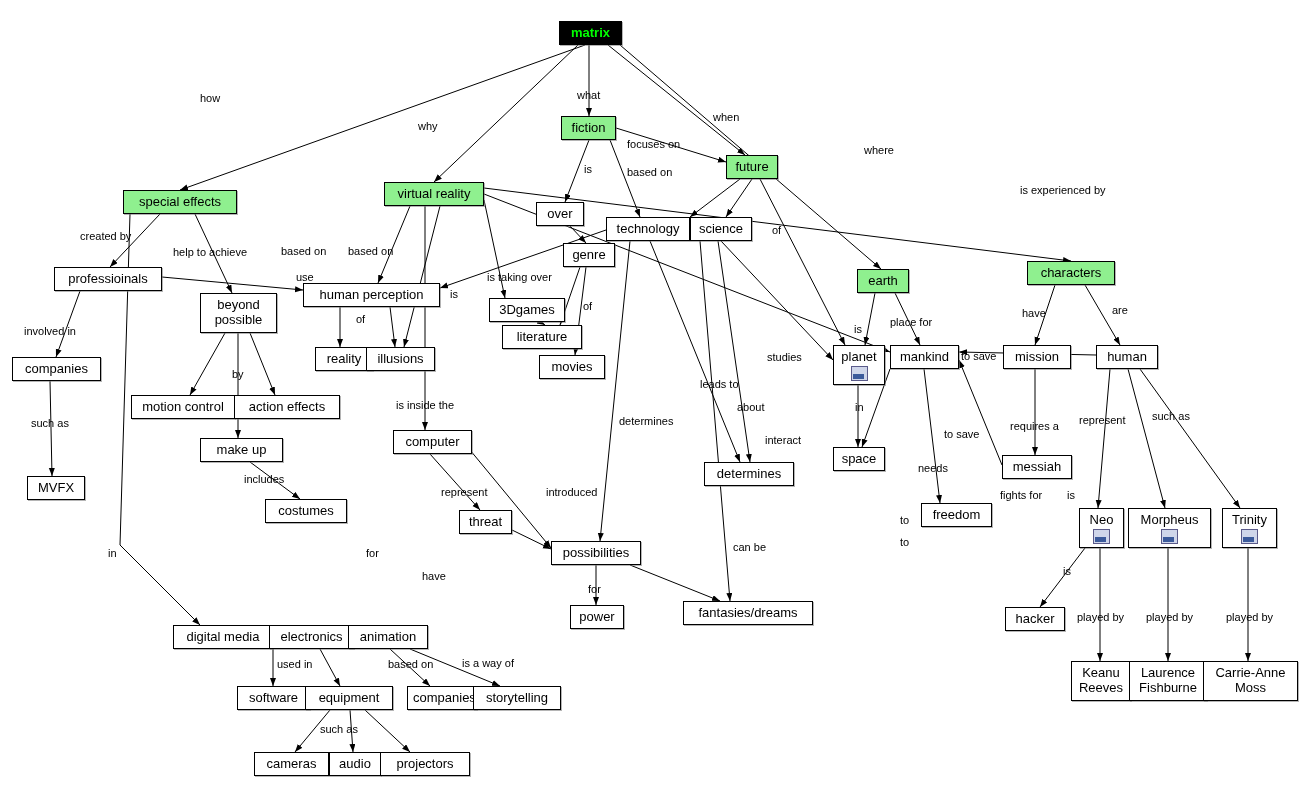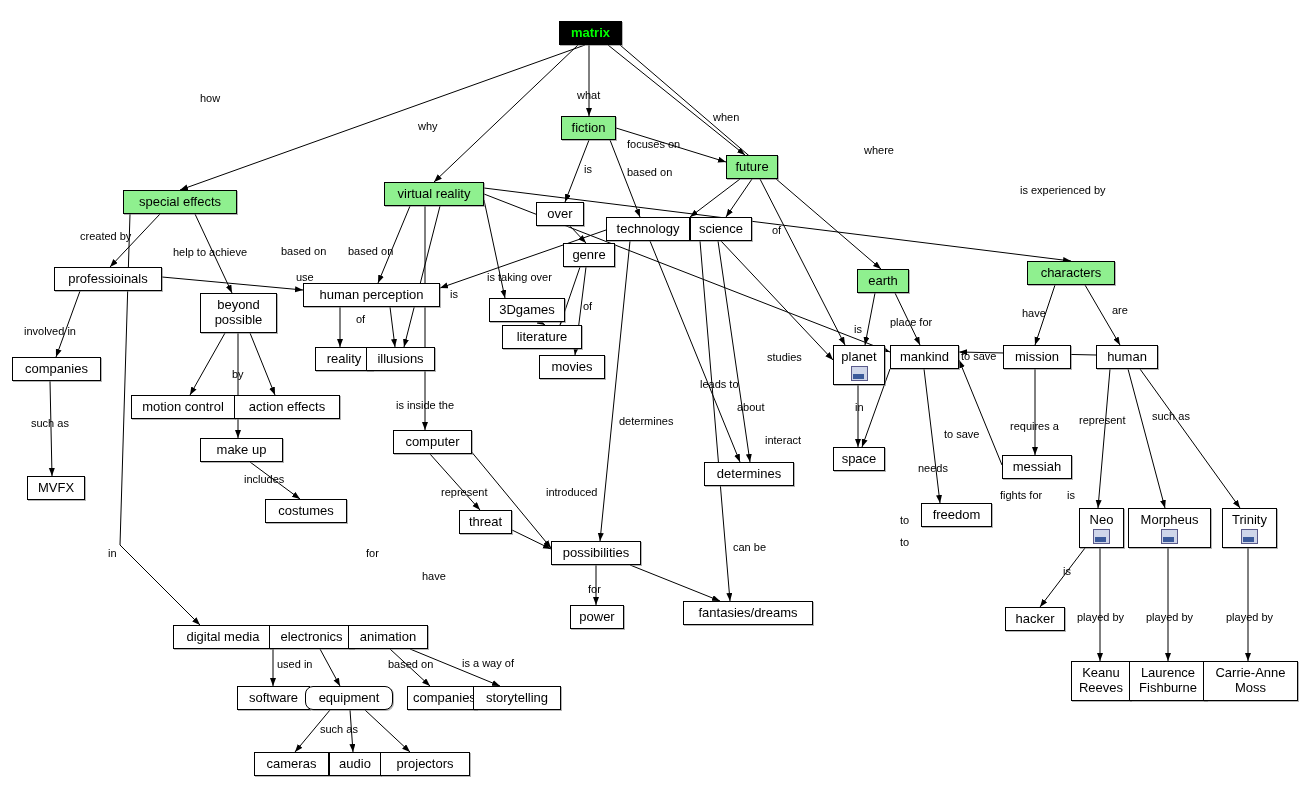--- a/index.html
+++ b/index.html
@@ -237,20 +237,20 @@
       <div class="node" style="left: 173px; top: 625px; width: 100px; min-height: 24px;"><span>digital media</span></div>
       <div class="node" style="left: 269px; top: 625px; width: 85px; min-height: 24px;"><span>electronics</span></div>
       <div class="node" style="left: 348px; top: 625px; width: 80px; min-height: 24px;"><span>animation</span></div>
       <div class="node" style="left: 1071px; top: 661px; width: 60px; min-height: 40px;"><span>Keanu
 Reeves</span></div>
       <div class="node" style="left: 1129px; top: 661px; width: 78px; min-height: 40px;"><span>Laurence
 Fishburne</span></div>
       <div class="node" style="left: 1203px; top: 661px; width: 95px; min-height: 40px;"><span>Carrie-Anne
 Moss</span></div>
       <div class="node" style="left: 237px; top: 686px; width: 73px; min-height: 24px;"><span>software</span></div>
-      <div class="node" style="left: 305px; top: 686px; width: 88px; min-height: 24px; border-radius: 8px;"><span>equipment</span></div>
+      <div class="node" style="left: 305px; top: 686px; width: 88px; min-height: 24px;"><span>equipment</span></div>
       <div class="node" style="left: 407px; top: 686px; width: 70px; min-height: 24px;"><span>companies</span></div>
       <div class="node" style="left: 473px; top: 686px; width: 88px; min-height: 24px;"><span>storytelling</span></div>
       <div class="node" style="left: 254px; top: 752px; width: 75px; min-height: 24px;"><span>cameras</span></div>
       <div class="node" style="left: 329px; top: 752px; width: 52px; min-height: 24px;"><span>audio</span></div>
       <div class="node" style="left: 380px; top: 752px; width: 90px; min-height: 24px;"><span>projectors</span></div>
     </div>
 </div>
 
 </body></html>

